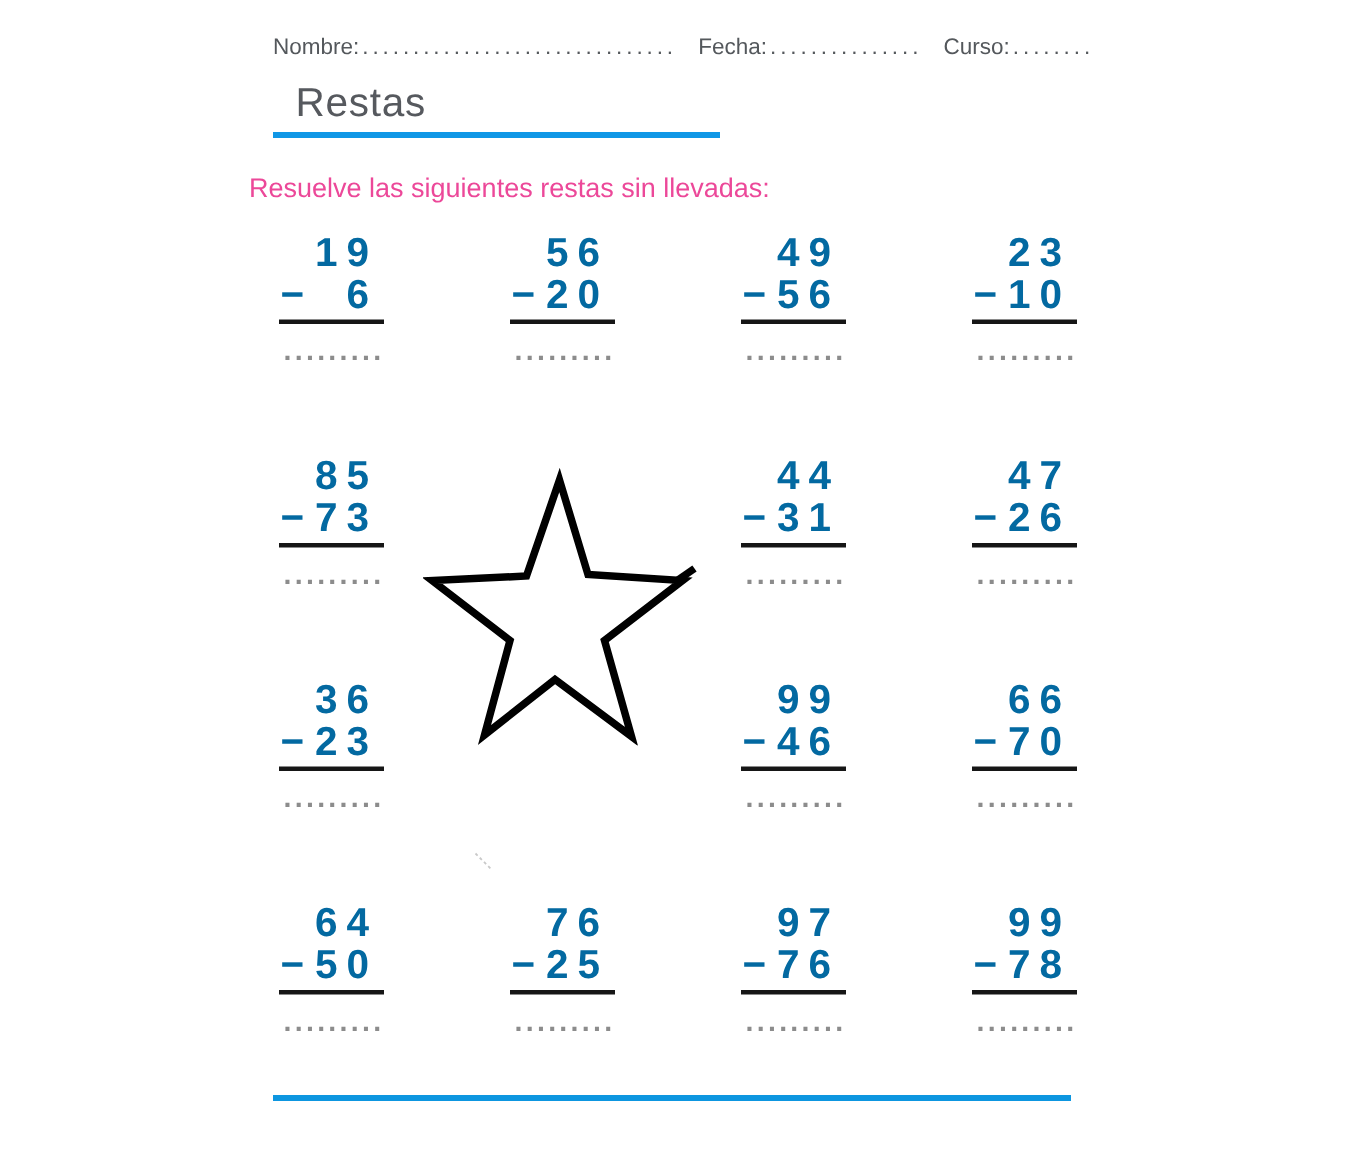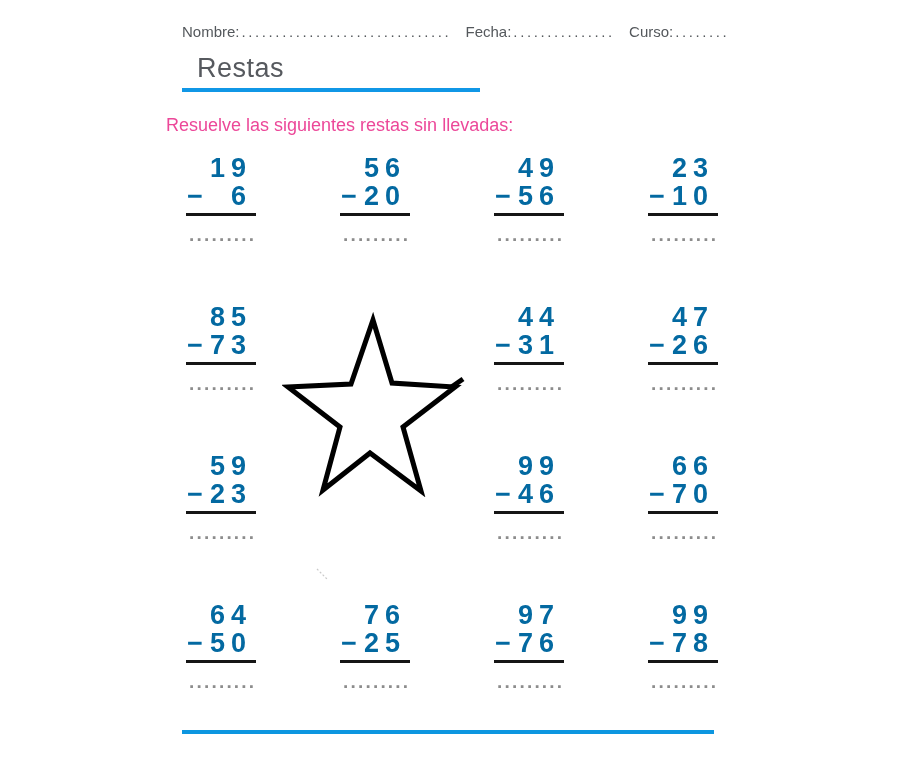--- a/index.html
+++ b/index.html
@@ -194,21 +194,21 @@
     </div>
 
     <div class="prob">
       <div class="top">47</div>
       <div class="num-row"><span class="minus">−</span><span>26</span></div>
       <div class="rule"></div>
       <div class="dots">.........</div>
     </div>
 
     <div class="prob">
-      <div class="top">59</div>
+      <div class="top">36</div>
       <div class="num-row"><span class="minus">−</span><span>23</span></div>
       <div class="rule"></div>
       <div class="dots">.........</div>
     </div>
 
     <div class="prob star-slot"></div>
 
     <div class="prob">
       <div class="top">99</div>
       <div class="num-row"><span class="minus">−</span><span>46</span></div>

